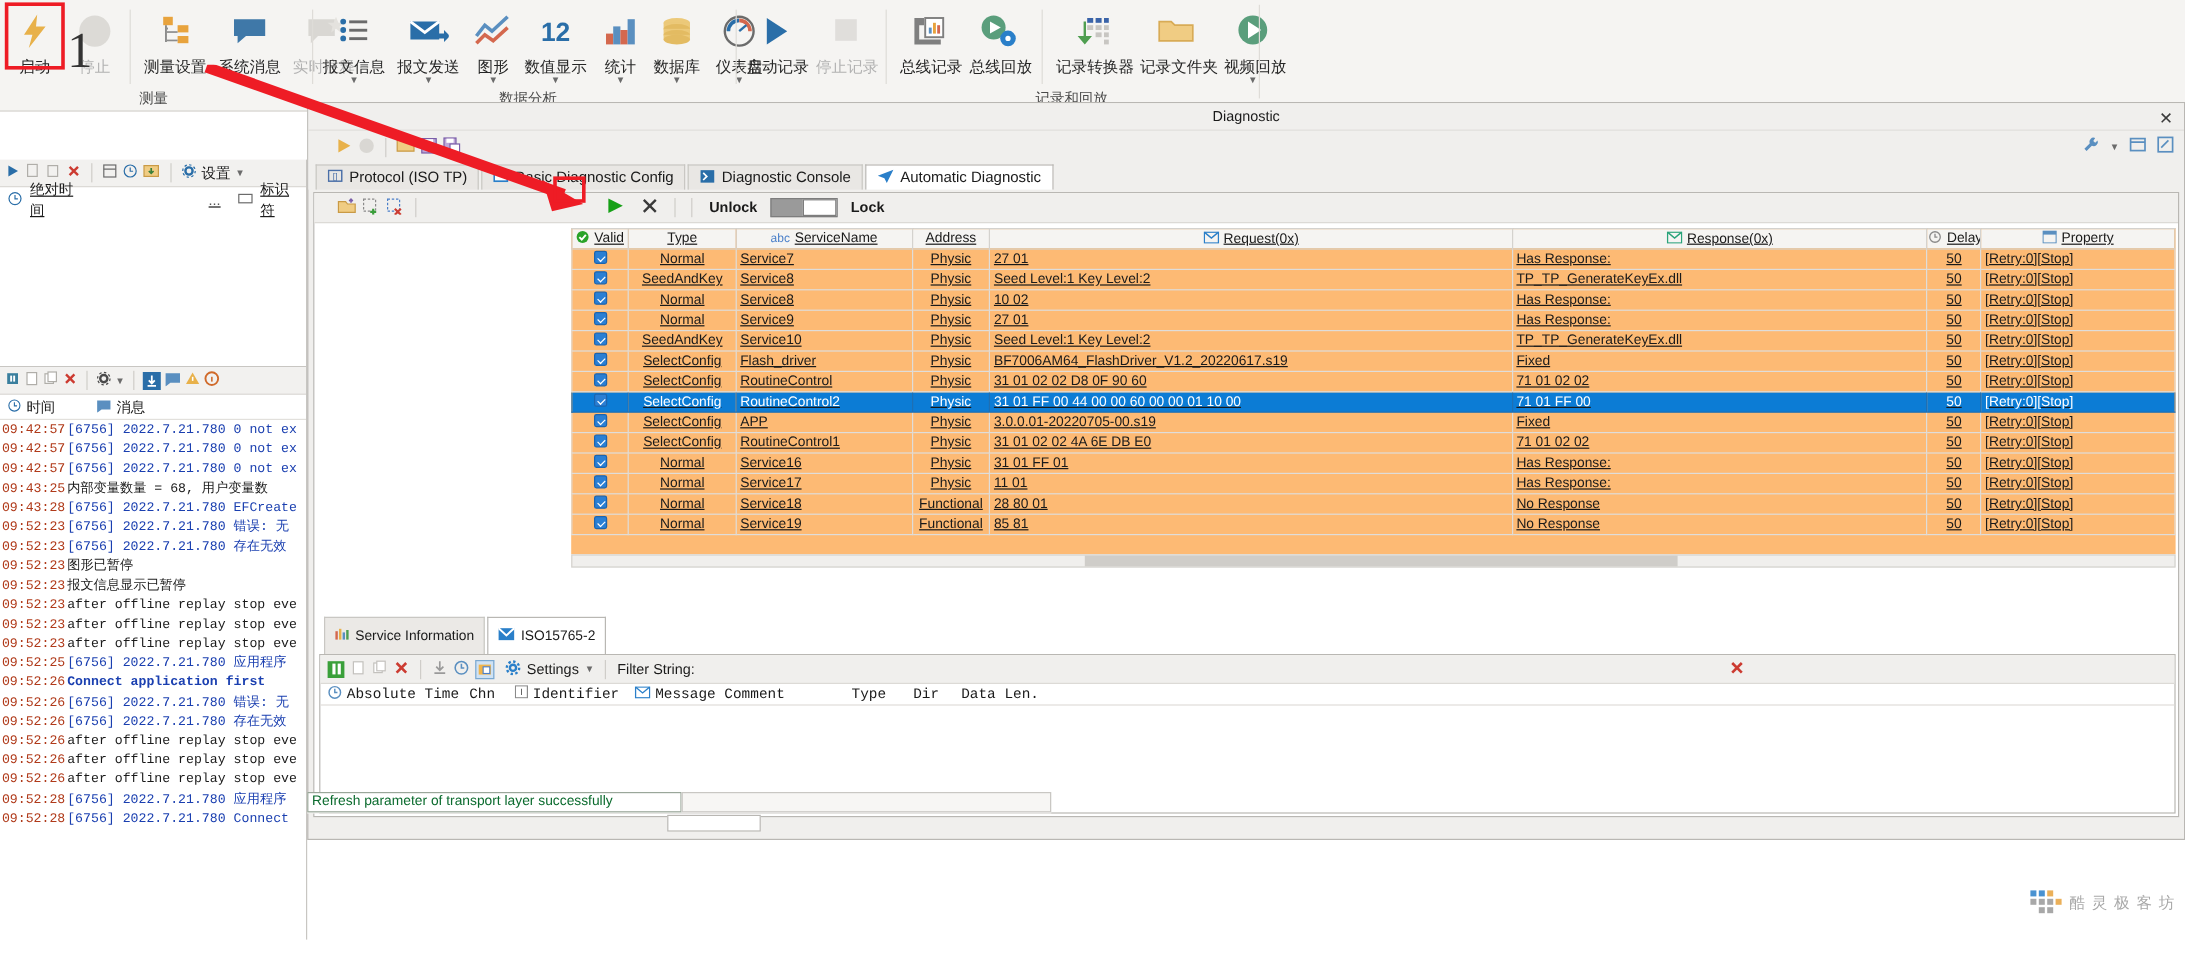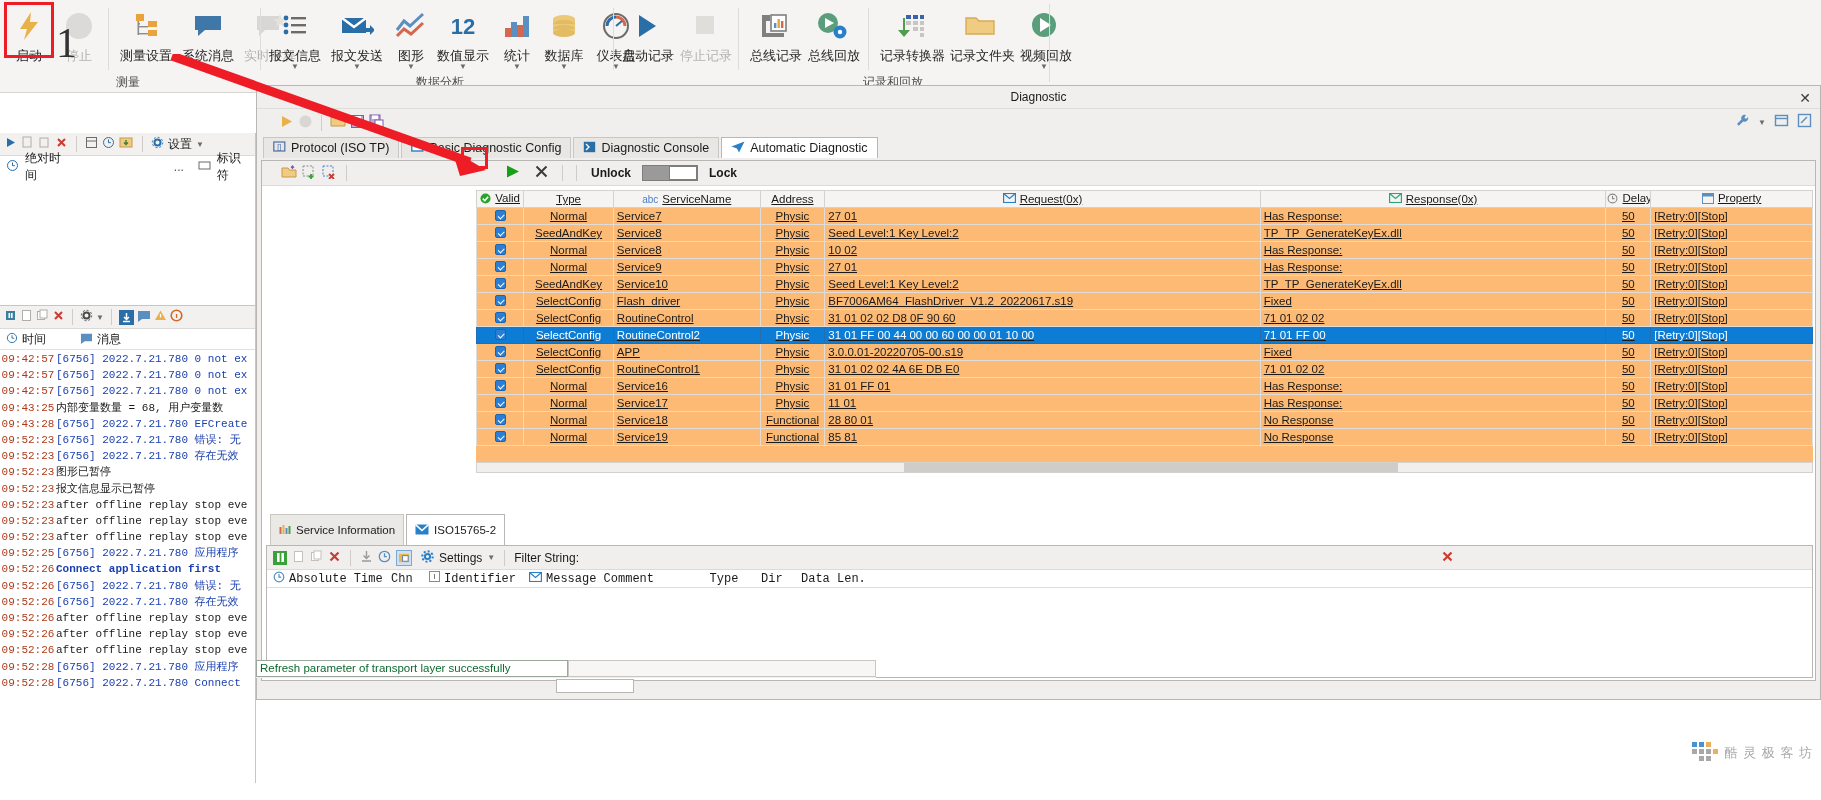--- a/index.html
+++ b/index.html
@@ -36,21 +36,21 @@
   #leftTop {
     position:absolute; left:0; top:93px; width:256px; height:200px;
     background:#ffffff; border-right:1px solid #c8c6c2;margin-top:40px;
   }
   #ltBar {
     height:23px; background:#f2f1ef; border-bottom:1px solid #dcdad6;
     display:flex; align-items:center; gap:4px; padding:0 4px;
   }
   #ltRow2 {
     height:22px; display:flex; align-items:center; gap:6px;
-    padding:0 6px; font-size:12px; color:#1a1a1a;
+    padding:0 6px; font-size:12px; color:#1a1a1a;text-decoration:underline;
   }
   #leftBottom {
     position:absolute; left:0; top:305px; width:256px; height:478px;
     background:#ffffff; border-right:1px solid #c8c6c2; border-top:1px solid #c8c6c2;
   }
   #lbBar {
     height:23px; background:#f2f1ef; border-bottom:1px solid #dcdad6;
     display:flex; align-items:center; gap:3px; padding:0 4px;
   }
   #lbHead {

